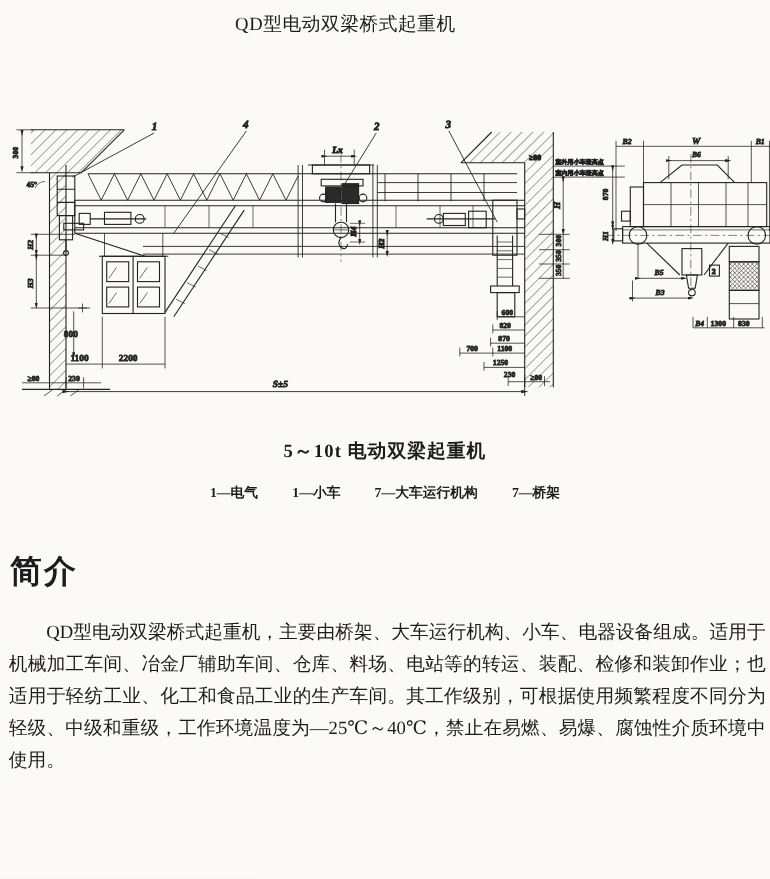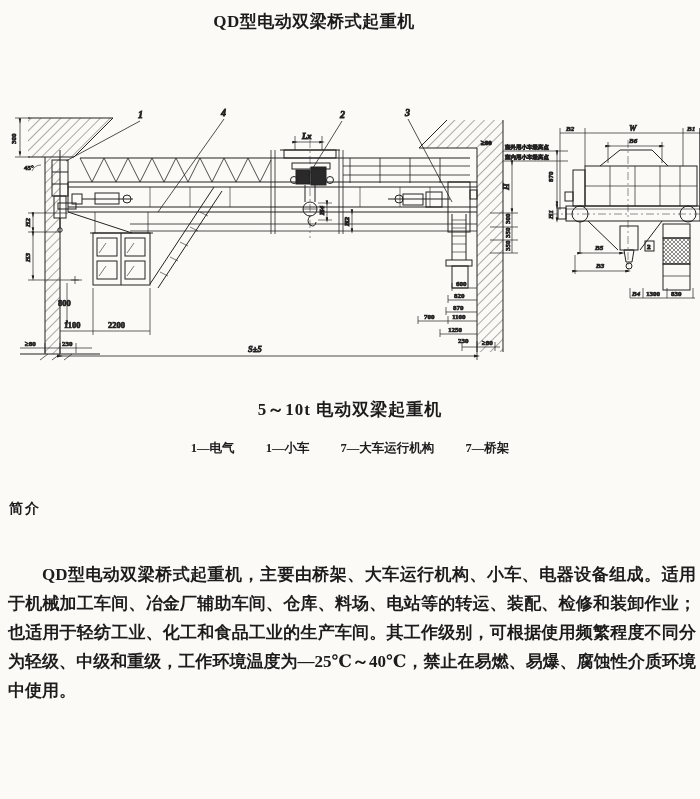--- a/index.html
+++ b/index.html
@@ -3,38 +3,38 @@
 <meta charset="utf-8">
 <style>
   html,body{margin:0;padding:0;background:#e8e8e8;}
   .page{
     position:relative;width:700px;height:799px;margin:0 auto;
     background:#fbfaf7;color:#1c1c1c;overflow:hidden;
     font-family:"Liberation Serif","DejaVu Serif",serif;
   }
   .doc-title{
     position:absolute;top:10px;left:0;right:96px;text-align:center;
-    font-size:17px;font-weight:bold;letter-spacing:.5px;padding-left:24px;
+    font-size:17px;font-weight:normal;letter-spacing:.5px;padding-left:24px;
   }
   .fig-caption{
     position:absolute;top:398px;left:0;right:0;text-align:center;
     font-size:17px;font-weight:bold;letter-spacing:1px;
   }
   .fig-legend{
     position:absolute;top:440px;left:0;right:0;text-align:center;
     font-size:12.5px;font-weight:bold;
   }
   .fig-legend span{margin:8px 14px;}
   .section-heading{
     position:absolute;top:500px;left:9px;
-    font-size:14px;font-weight:bold;letter-spacing:2px;
+    font-size:29px;font-weight:bold;letter-spacing:2px;
   }
   .intro{
     position:absolute;top:560px;left:8px;width:688px;
-    font-size:17px;line-height:29px;font-weight:bold;
+    font-size:17px;line-height:29px;font-weight:normal;
     text-align:justify;
   }
   .intro p{margin:0;text-indent:2em;}
   svg{position:absolute;top:106px;left:0;}
   svg text{font-family:"Liberation Serif","DejaVu Serif",serif;fill:#1c1c1c;}
   .num{font-size:8.5px;font-weight:bold;}
   .num-s{font-size:7px;font-weight:bold;}
   .sym{font-size:8.5px;font-style:italic;font-weight:bold;}
   .sym-s{font-size:7px;font-style:italic;font-weight:bold;}
   .part-no{font-size:10px;font-weight:bold;font-style:italic;}

